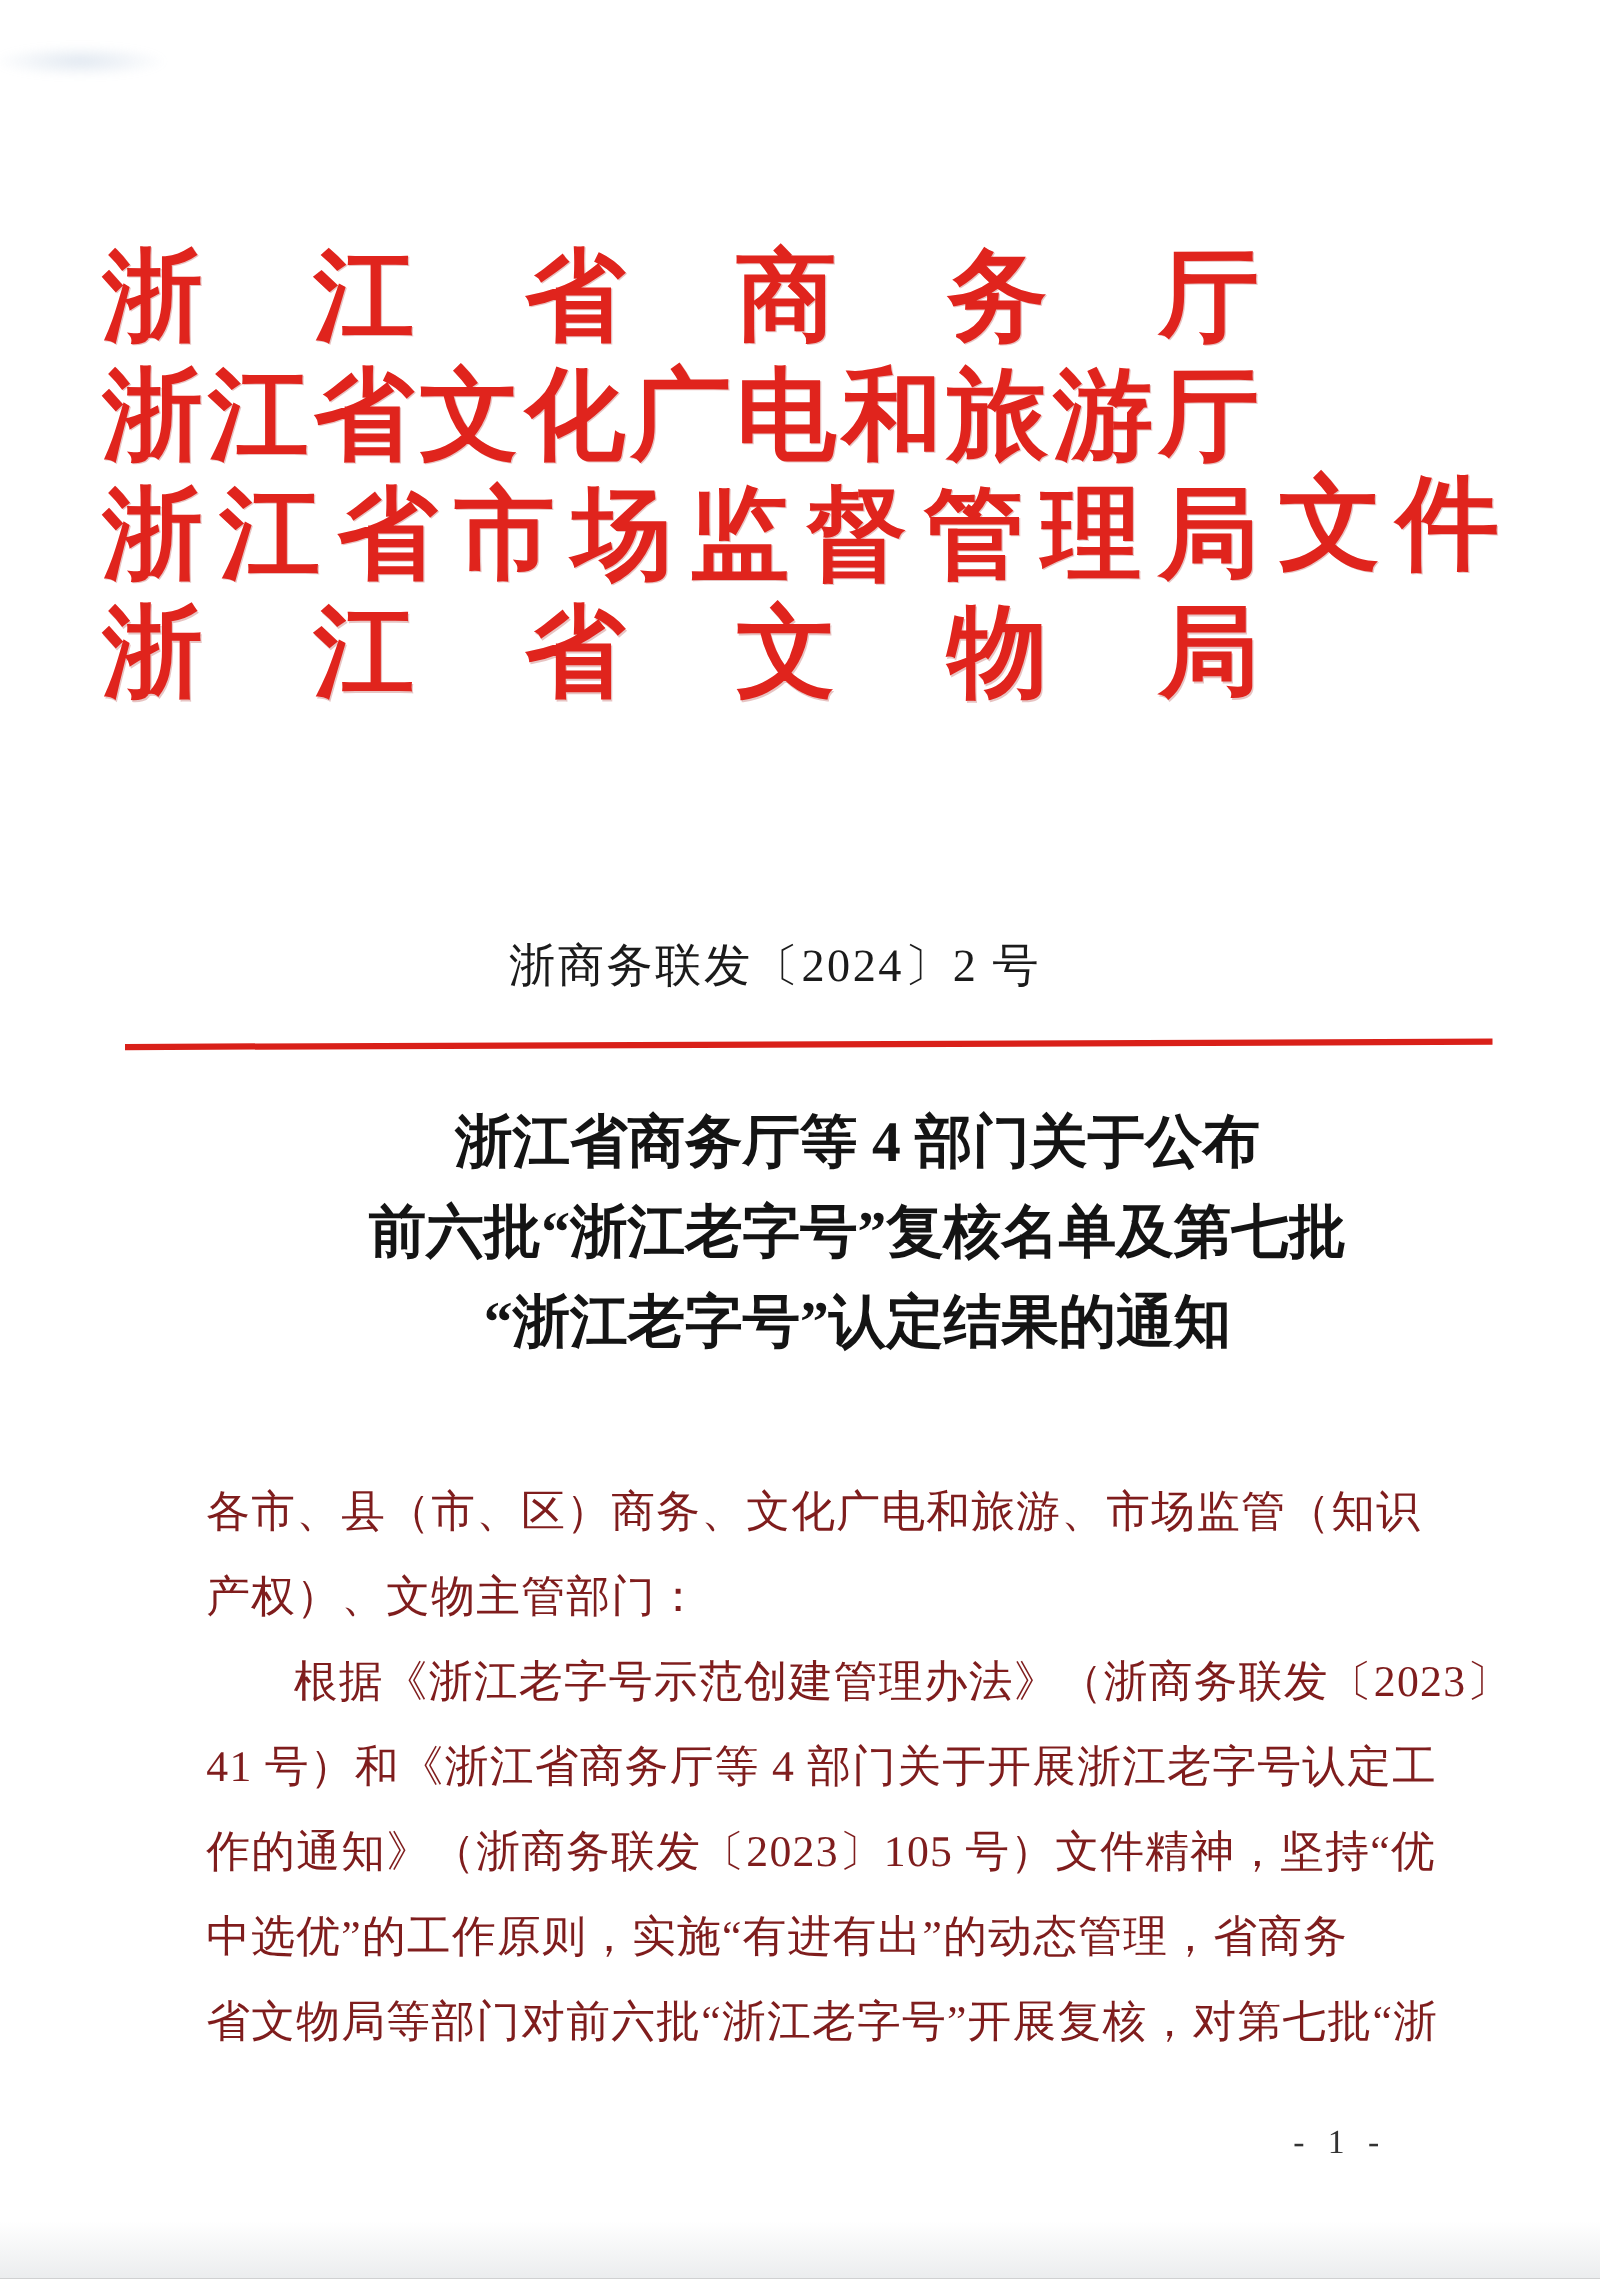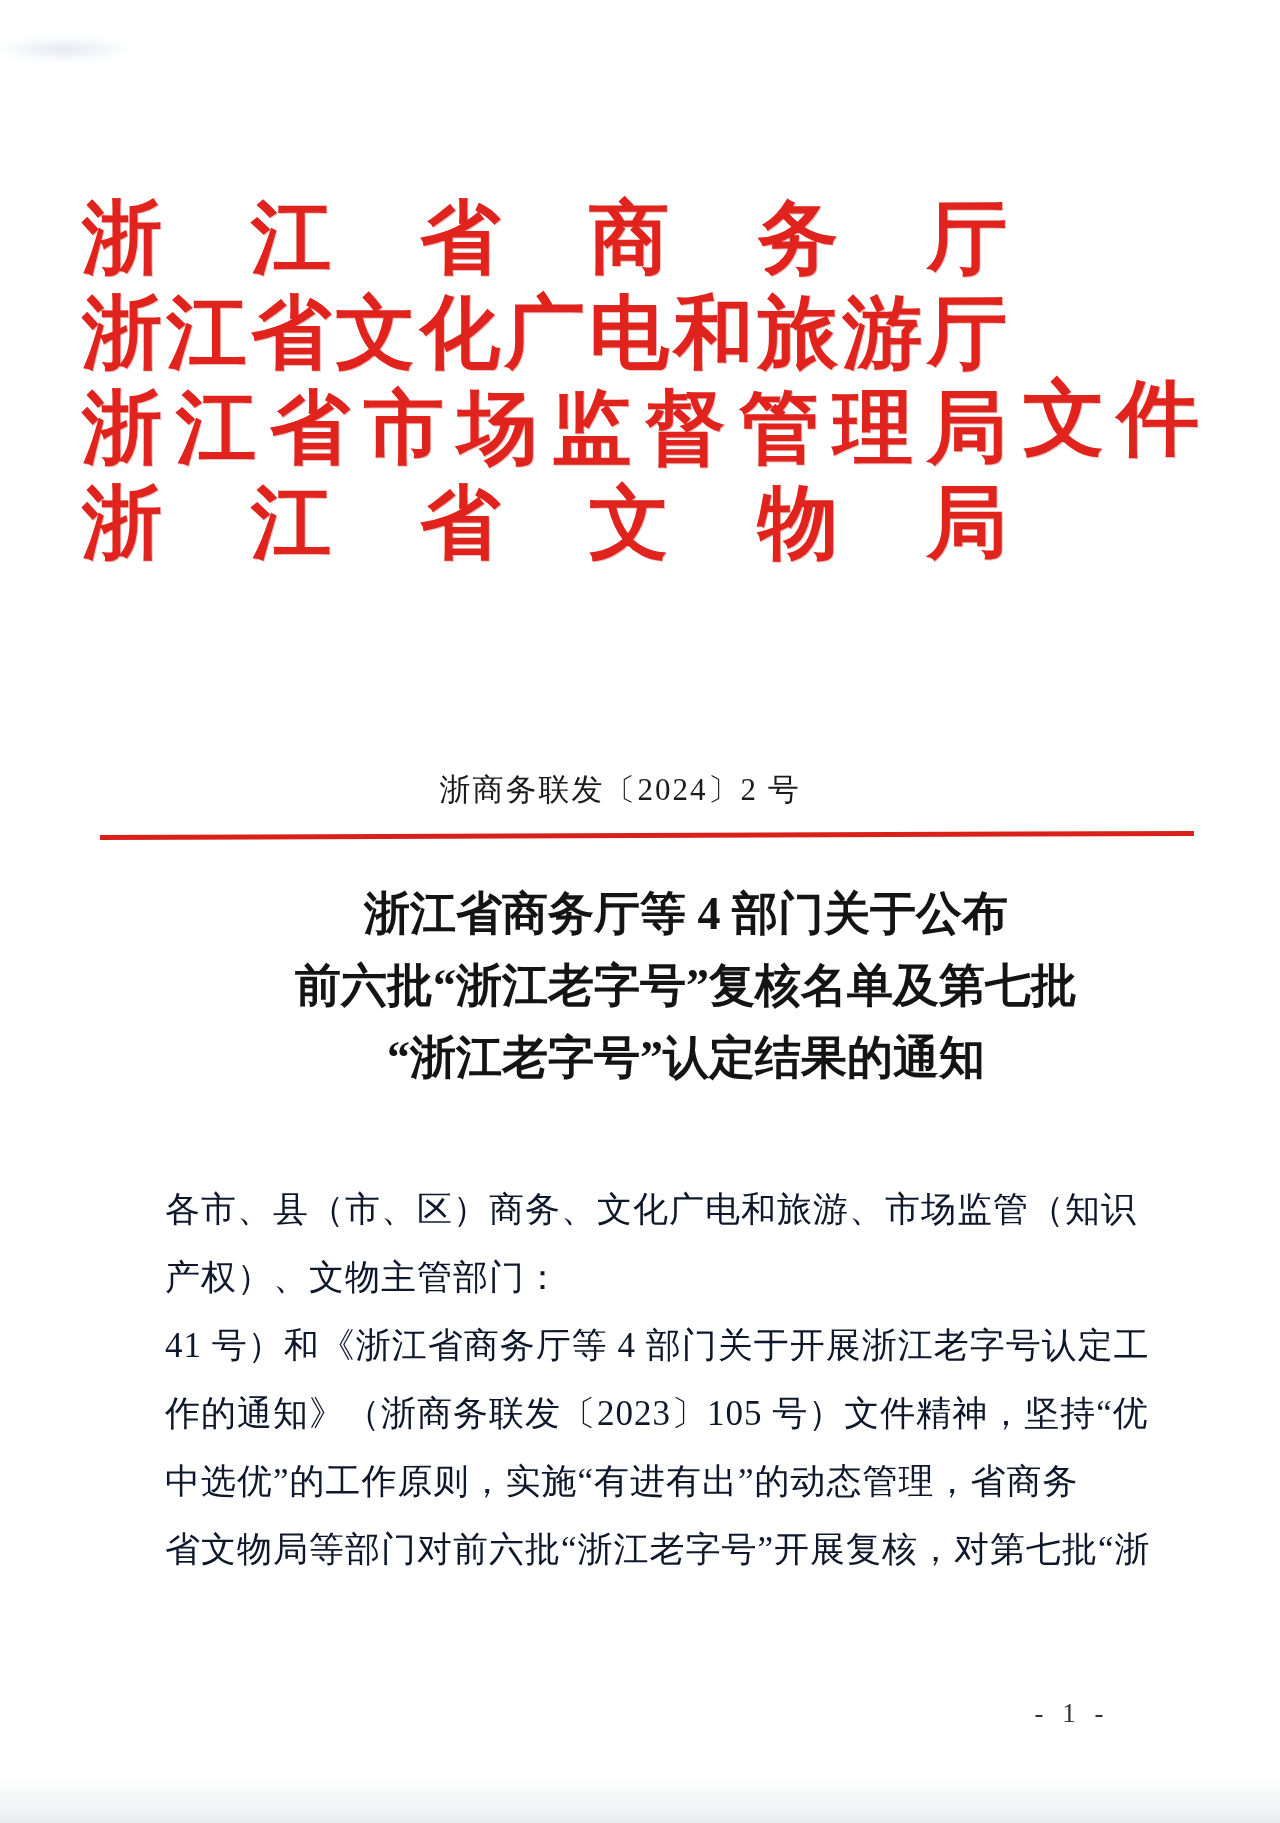--- a/index.html
+++ b/index.html
@@ -27,44 +27,43 @@
   .doc-type{
     position:absolute;left:1023px;top:378px;width:176px;
     display:flex;justify-content:space-between;align-items:flex-start;
     font-size:82px;font-weight:700;color:#e0241d;line-height:1;
     text-shadow:1px 1px 0 rgba(160,20,15,0.25);
   }
   
   .doc-number{
     position:absolute;left:0;top:748px;width:1240px;
     text-align:center;
-    font-size:31px;color:#1b1b1b;
+    font-size:37px;color:#1b1b1b;
     letter-spacing:2px;
     white-space:nowrap;
-    margin-top:21px;
   }
   
   .red-rule{
     position:absolute;left:100px;top:833px;width:1094px;height:5px;
     background:#d92019;
     transform:rotate(-0.22deg);
   }
   
   .title{
     position:absolute;left:0;top:878px;width:1280px;
     text-align:center;
     font-size:46px;font-weight:700;color:#141414;
     line-height:72px;
     padding-left:46px;
   }
   .title div{white-space:nowrap;}
   
   .body-text{
     position:absolute;left:165px;top:1176px;width:985px;
-    font-size:35px;color:#0f172a;
+    font-size:35px;color:#7f1d1d;
     line-height:68px;
   }
   .body-text .line{white-space:nowrap;letter-spacing:1px;}
   .body-text .indent{text-indent:2em;}
   
   .page-number{
     position:absolute;left:1022px;top:1698px;width:100px;
     text-align:center;
     font-size:27px;color:#333333;
     letter-spacing:6px;white-space:nowrap;
@@ -142,20 +141,21 @@
 
   <div class="title">
     <div>浙江省商务厅等 4 部门关于公布</div>
     <div>前六批“浙江老字号”复核名单及第七批</div>
     <div>“浙江老字号”认定结果的通知</div>
   </div>
 
   <div class="body-text">
     <div class="line">各市、县（市、区）商务、文化广电和旅游、市场监管（知识</div>
     <div class="line">产权）、文物主管部门：</div>
+    <div class="line indent">根据《浙江老字号示范创建管理办法》（浙商务联发〔2023〕</div>
     <div class="line">41 号）和《浙江省商务厅等 4 部门关于开展浙江老字号认定工</div>
     <div class="line">作的通知》（浙商务联发〔2023〕105 号）文件精神，坚持“优</div>
     <div class="line">中选优”的工作原则，实施“有进有出”的动态管理，省商务</div>
     <div class="line">省文物局等部门对前六批“浙江老字号”开展复核，对第七批“浙</div>
   </div>
 
   <div class="page-number">- 1 -</div>
 
   <div class="shadow-bottom"></div>
 

